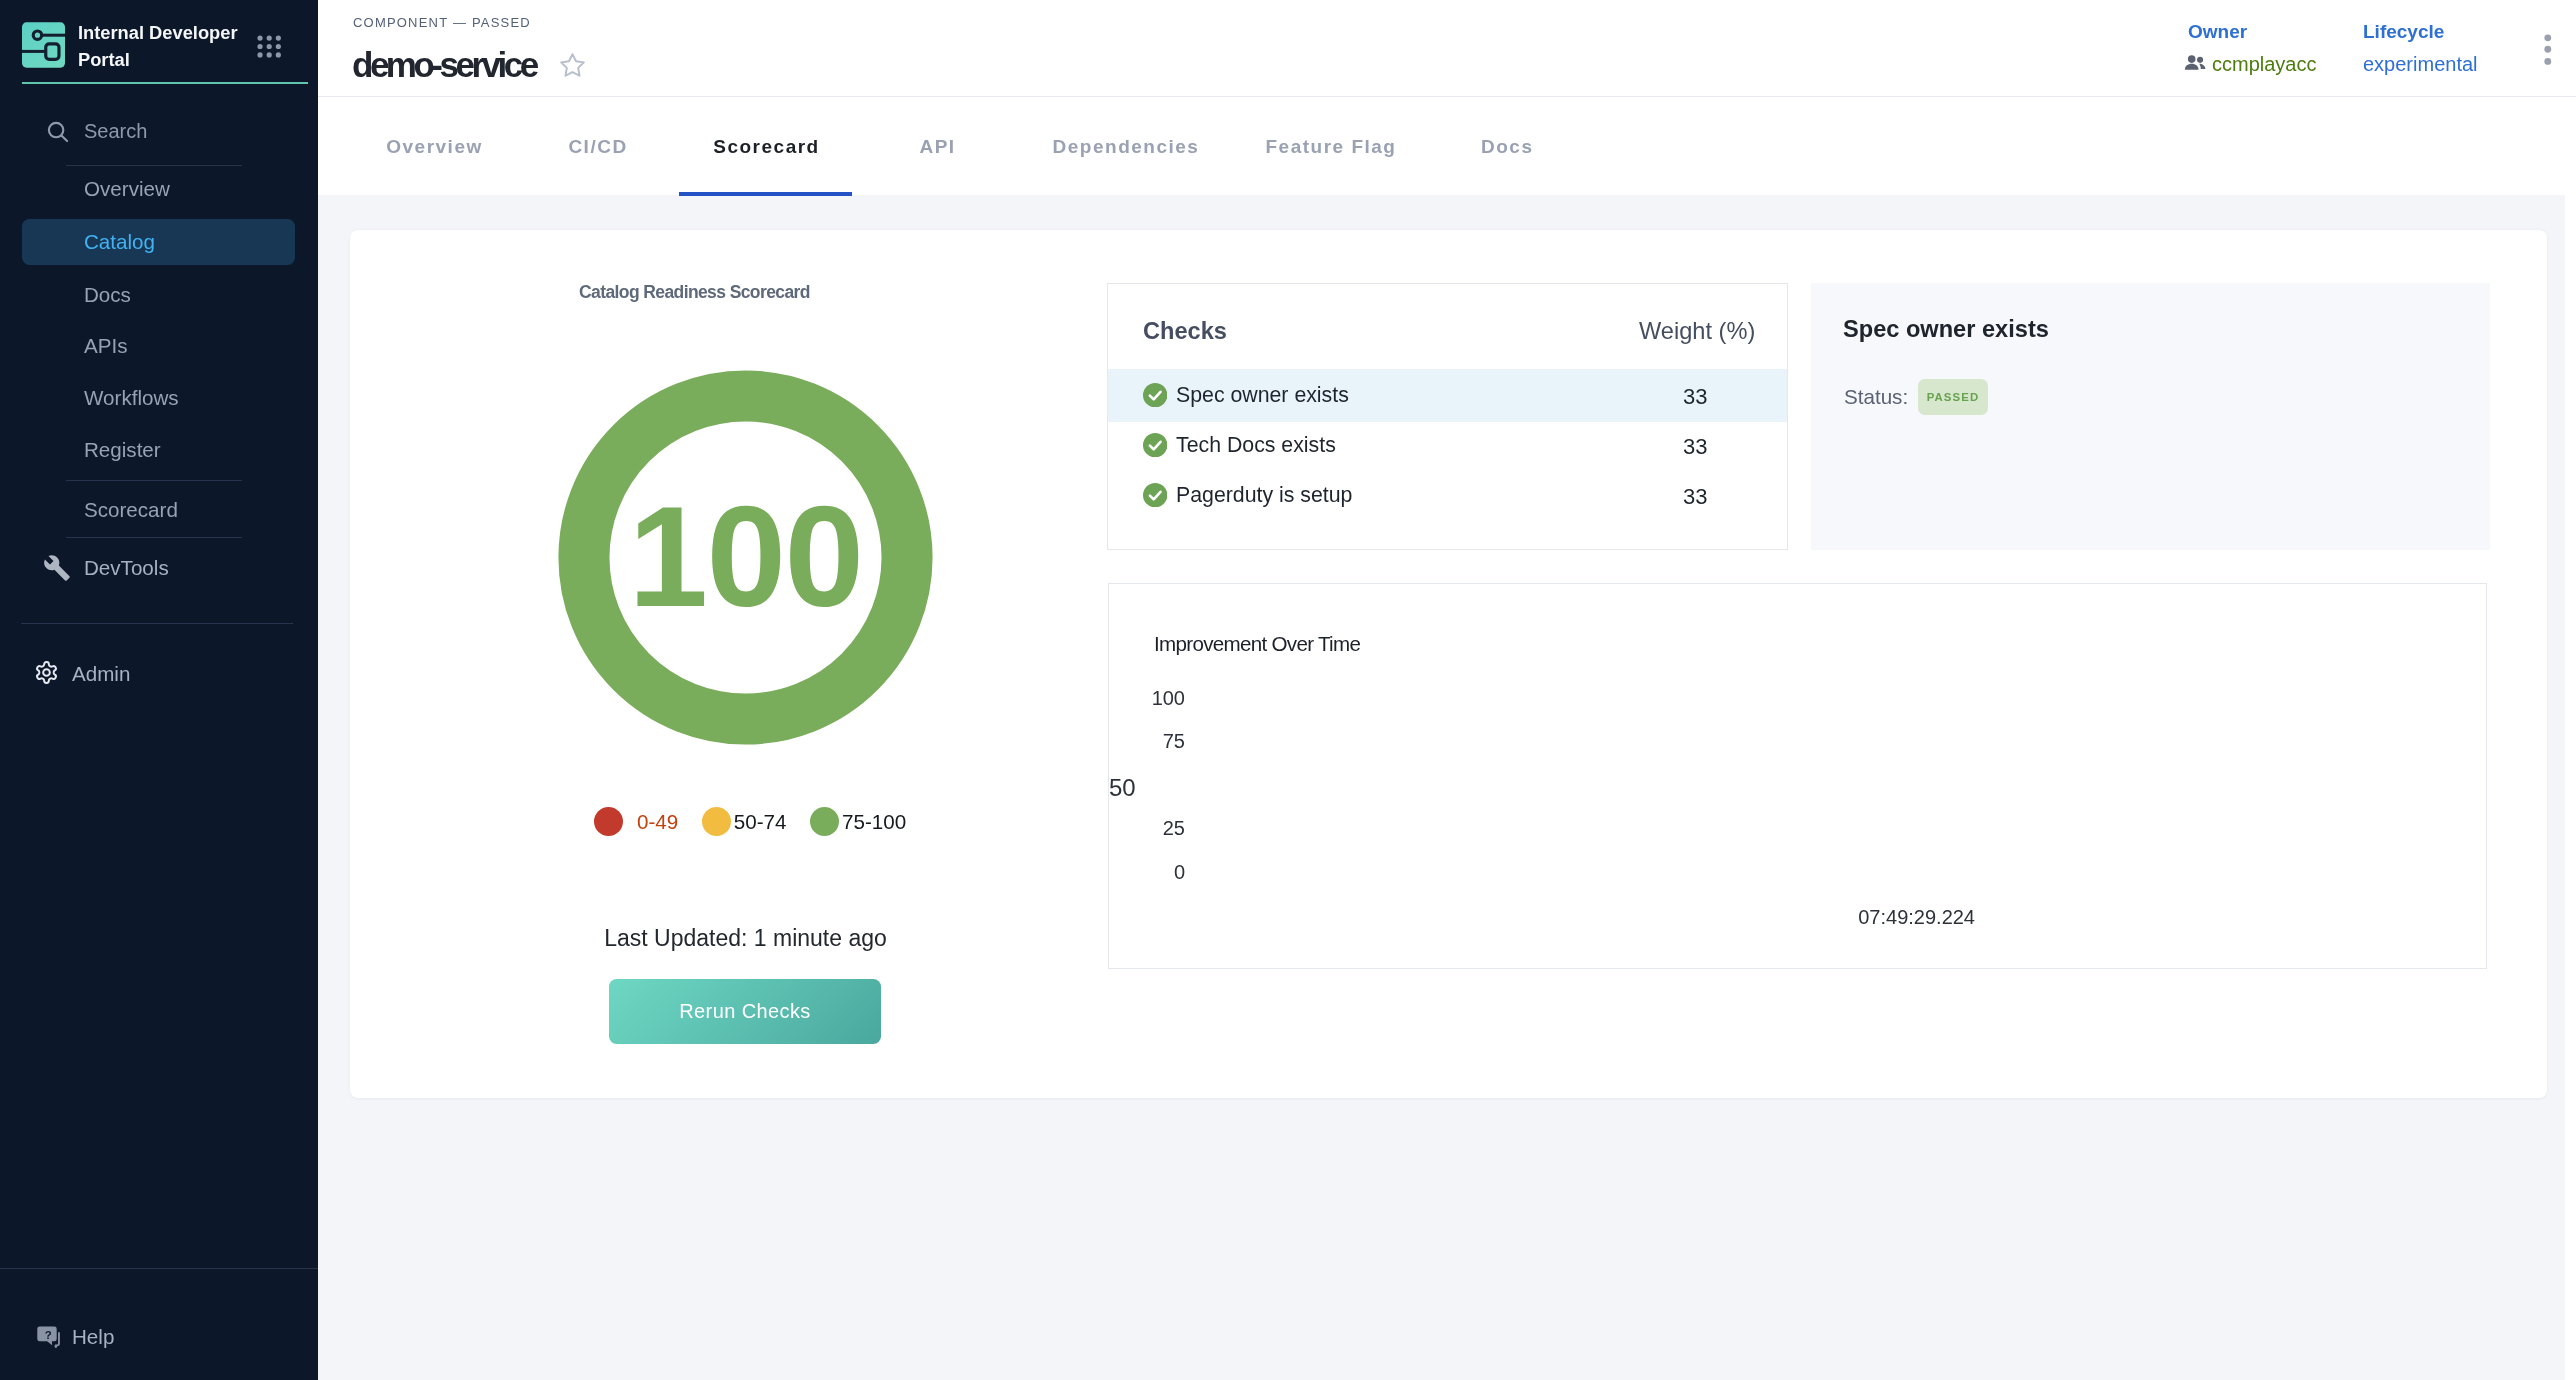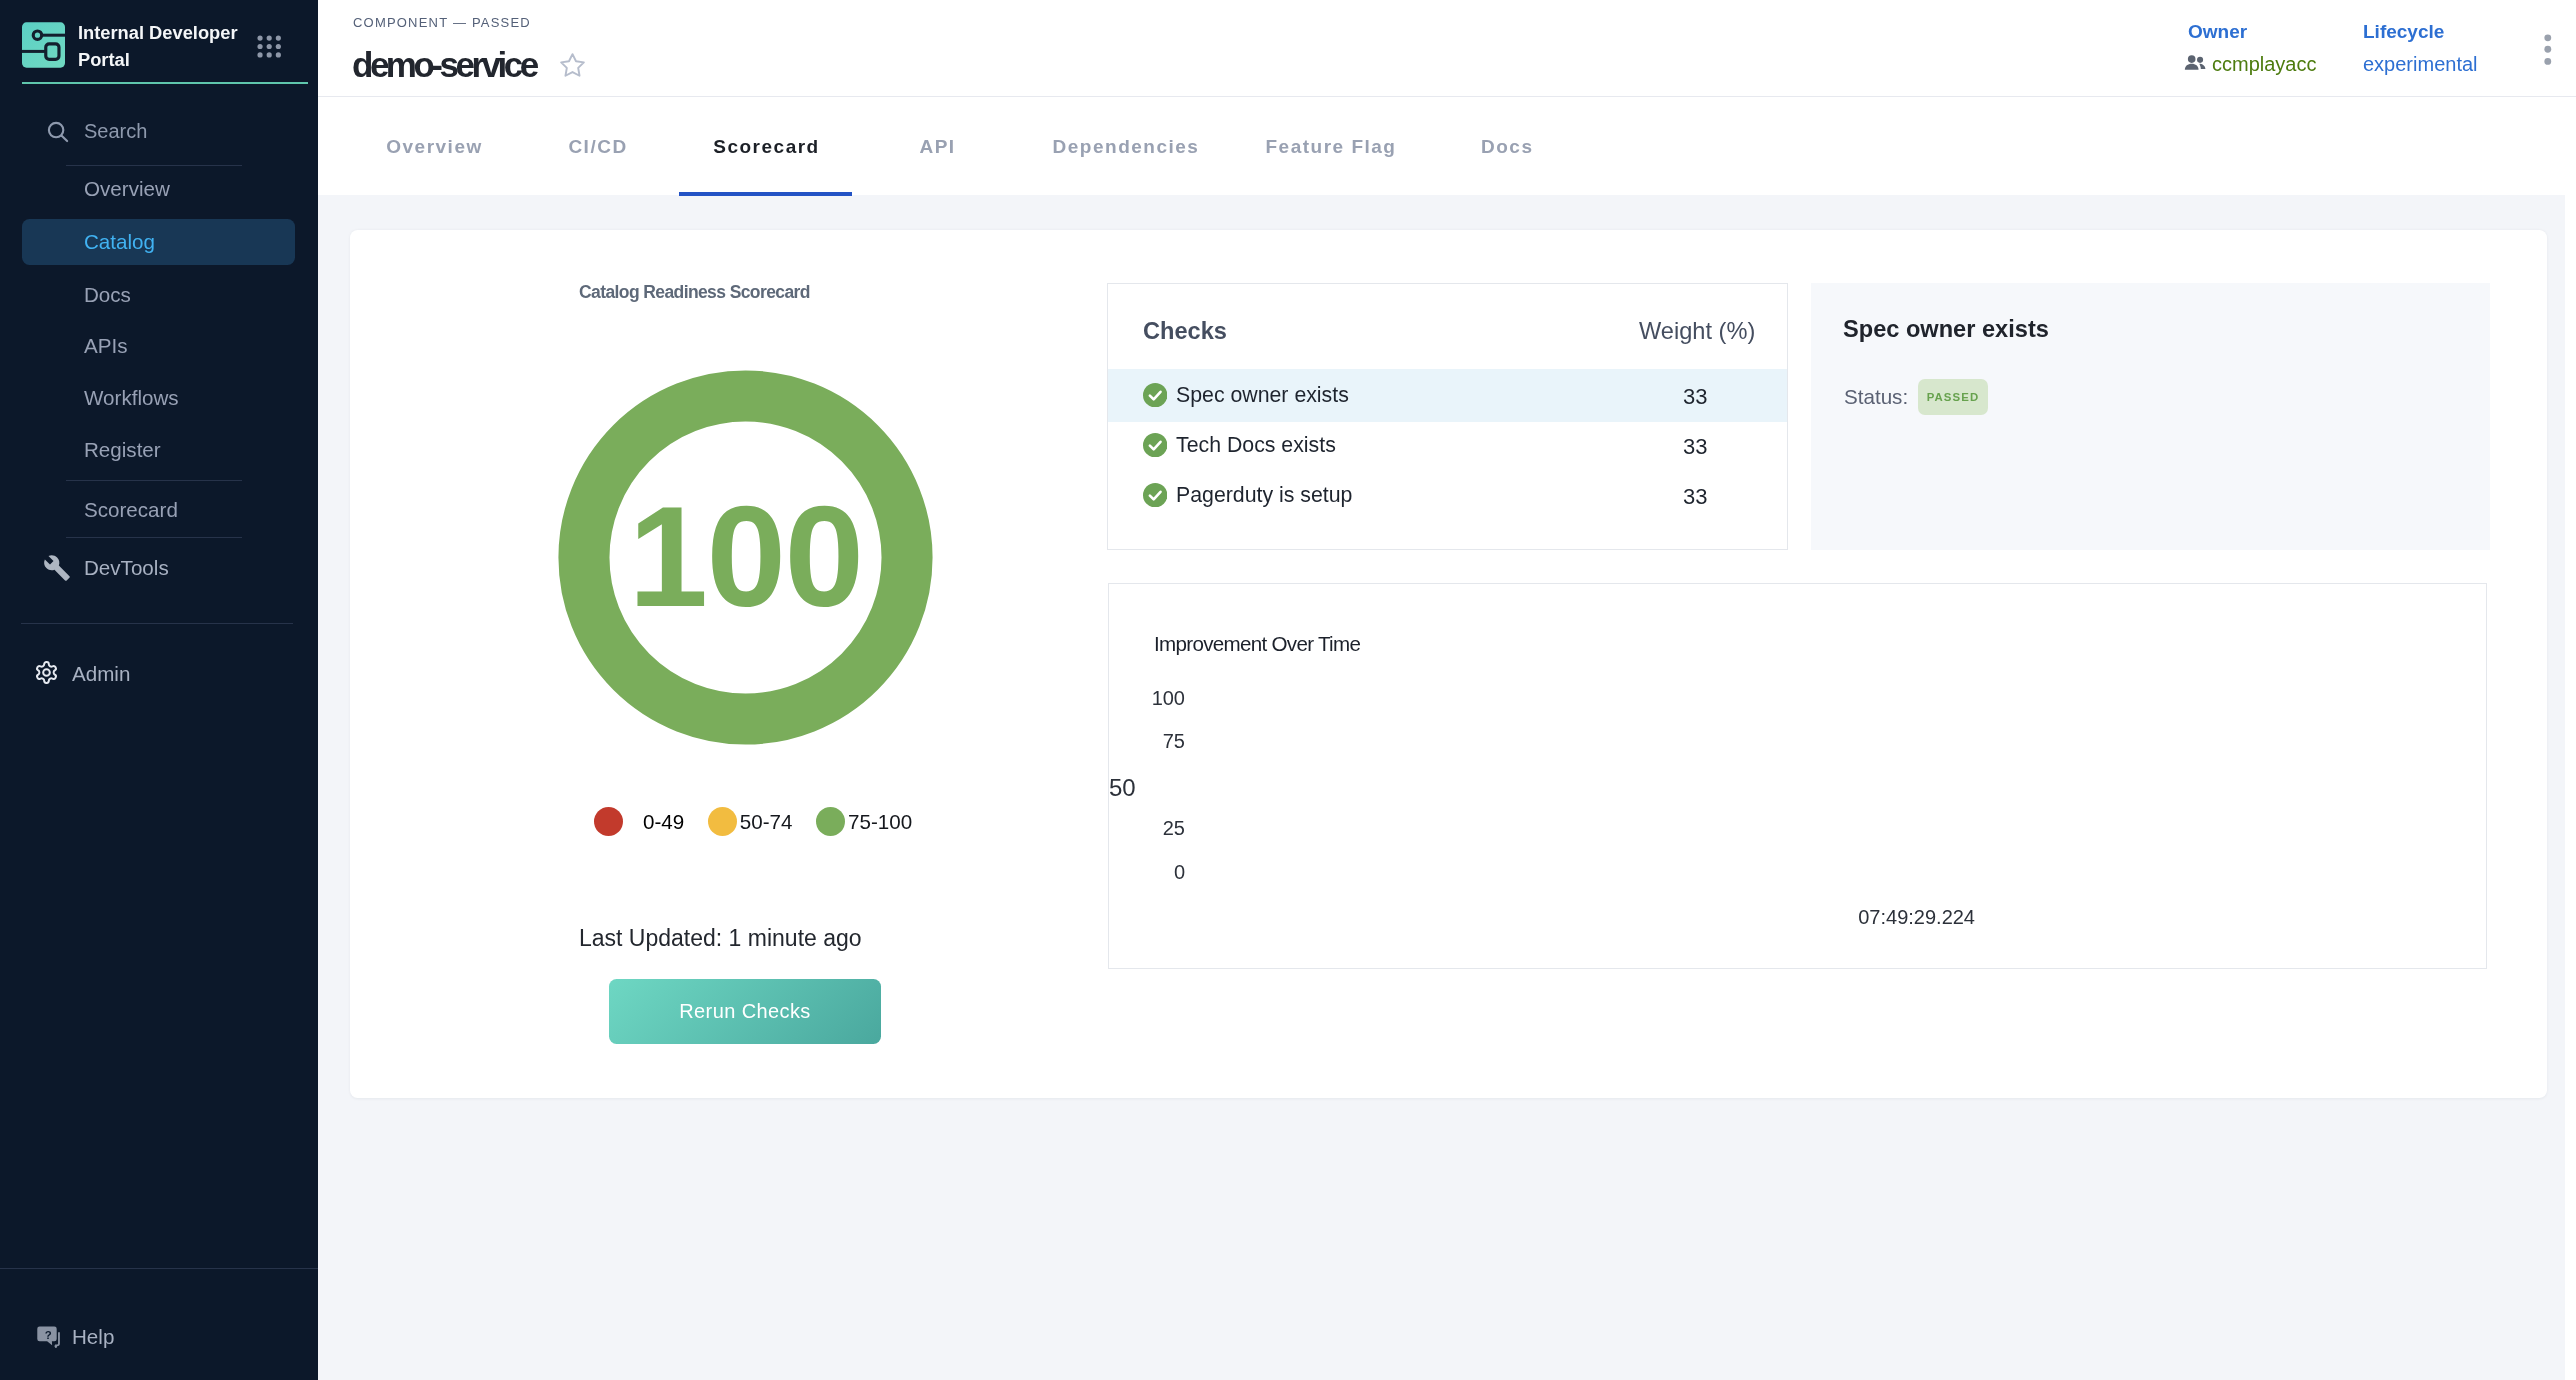--- a/index.html
+++ b/index.html
@@ -52,28 +52,28 @@
 
 <div class="abs" style="left:579px;top:282px;width:333px;font-size:17.5px;font-weight:bold;letter-spacing:-0.6px;color:#5e6979">Catalog Readiness Scorecard</div>
 
 <svg class="abs" style="left:555px;top:367px" width="381" height="381" viewBox="0 0 500 500">
 <circle cx="250" cy="250" r="212" fill="none" stroke="#7aad5b" stroke-width="67"></circle>
 </svg>
 <div class="abs ctr" style="left:593px;top:481px;width:305px;height:152px;font-size:143px;font-weight:bold;color:#7aad5b;letter-spacing:-1.5px">100</div>
 
 <div class="abs vctr" style="left:594px;top:807px;height:29px">
 <span style="width:29px;height:29px;border-radius:50%;background:#c23a2c;display:inline-block"></span>
-<span style="font-size:20.6px;color:#000000;margin-left:20px">0-49</span>
+<span style="font-size:20.6px;color:#c2410c;margin-left:14px">0-49</span>
 <span style="width:29px;height:29px;border-radius:50%;background:#f2bc40;display:inline-block;margin-left:23.6px"></span>
 <span style="font-size:20.6px;color:#15181d;margin-left:3px">50-74</span>
 <span style="width:29px;height:29px;border-radius:50%;background:#7aad5b;display:inline-block;margin-left:23.6px"></span>
 <span style="font-size:20.6px;color:#15181d;margin-left:3px">75-100</span>
 </div>
 
-<div class="abs" style="left:579px;top:925px;width:333px;text-align:left;font-size:23px;color:#23272e">Last Updated: 1 minute ago</div>
+<div class="abs" style="left:579px;top:925px;width:333px;text-align:center;font-size:23px;color:#23272e">Last Updated: 1 minute ago</div>
 
 <div class="abs ctr" style="left:609px;top:979px;width:272px;height:65px;border-radius:7.6px;background:linear-gradient(135deg,#6ed7c3 0%,#4aa89e 100%);font-size:20px;color:#ffffff;letter-spacing:0.4px">Rerun Checks</div>
 
 <div class="abs" style="left:1107px;top:283px;width:681px;height:267px;background:#ffffff;border:0.8px solid #e4e7ec"></div>
 <div class="abs" style="left:1143px;top:318px;font-size:23.6px;font-weight:bold;color:#454e60">Checks</div>
 <div class="abs" style="left:1639px;top:318px;font-size:23.6px;font-weight:normal;color:#454e60">Weight (%)</div>
 
 <div class="abs" style="left:1108px;top:369px;width:679px;height:53px;background:#e9f4fa"></div>
 
 <svg class="abs" style="left:1143px;top:383px" width="24.4" height="24.4" viewBox="0 0 32 32">

